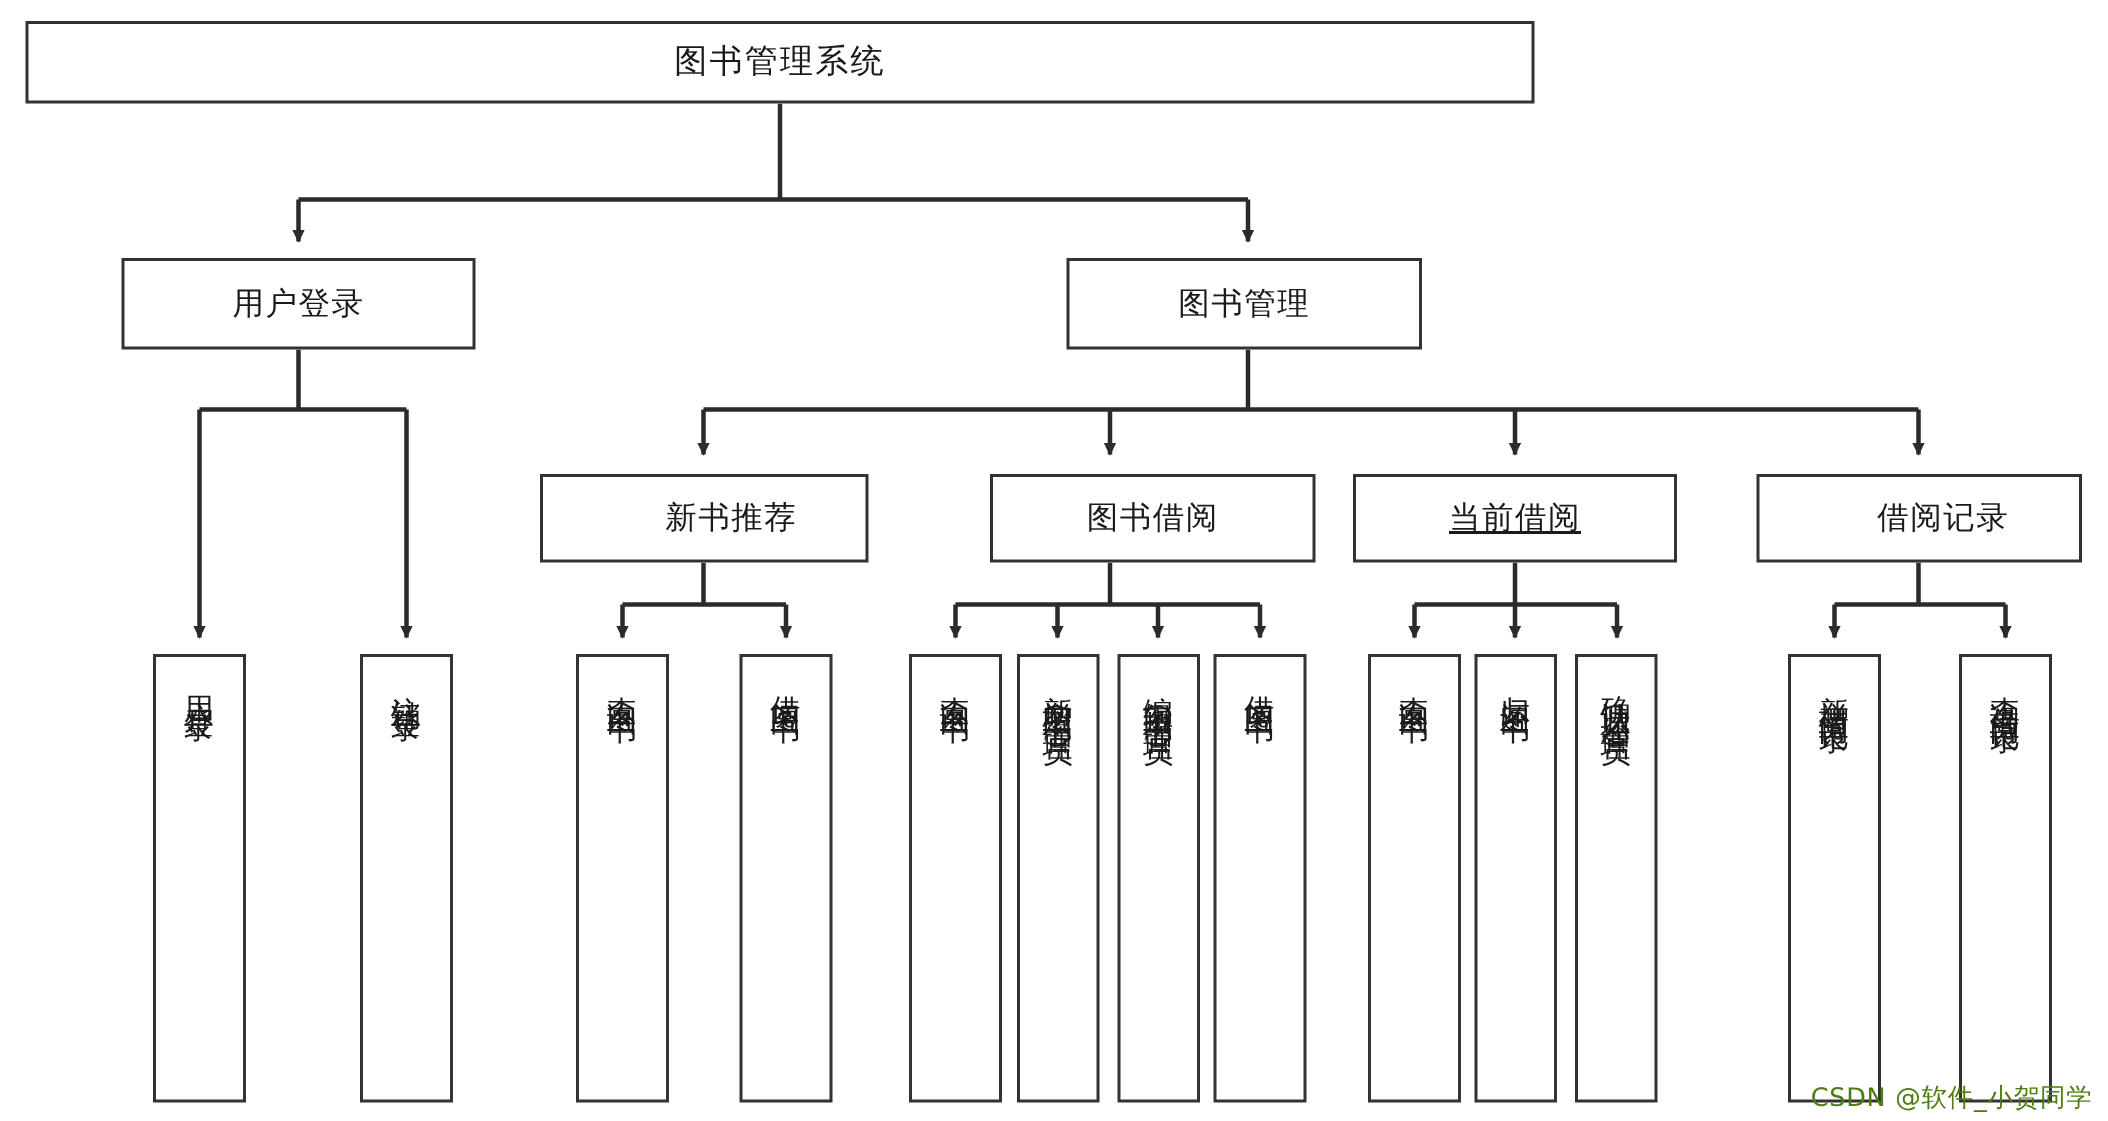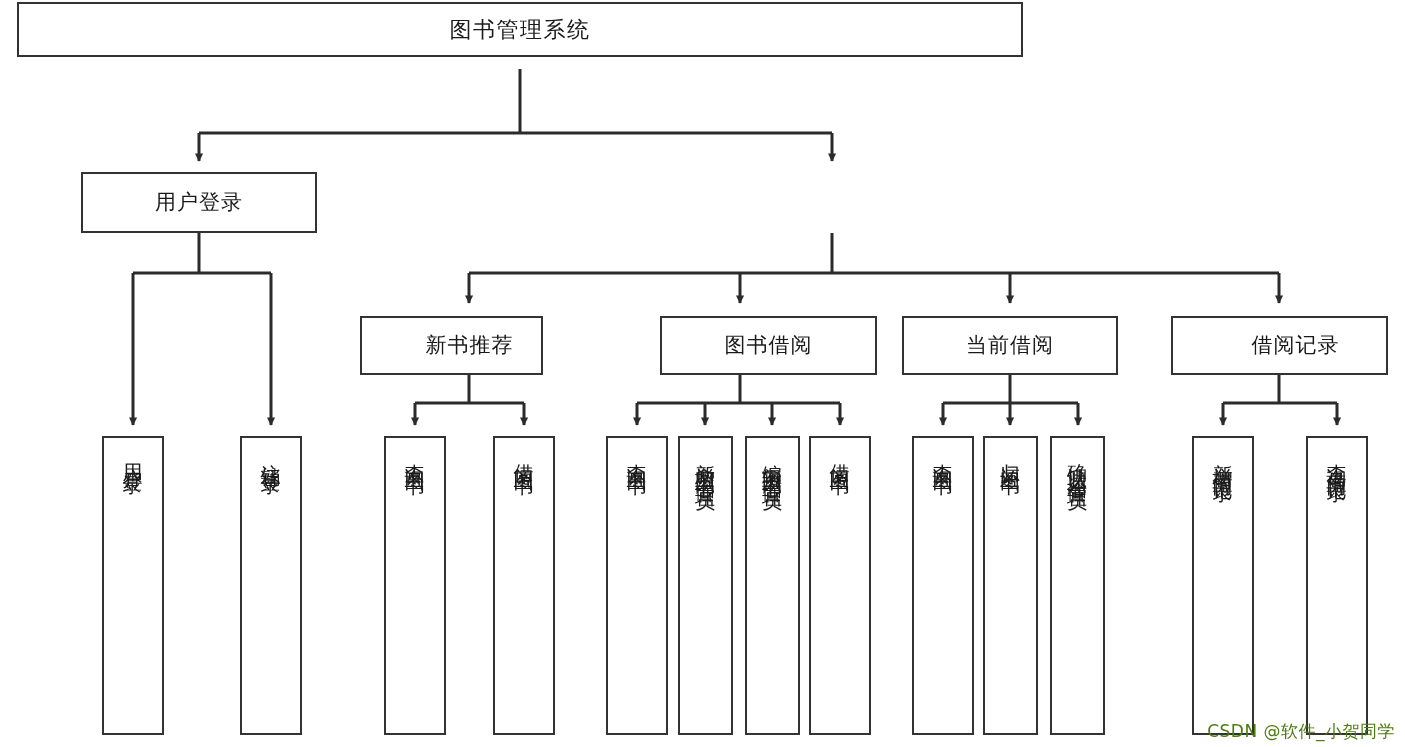--- a/index.html
+++ b/index.html
@@ -125,35 +125,38 @@
       <path d="M1010,403 L1010,425" marker-end="url(#arrow)"></path>
       <path d="M1078,403 L1078,425" marker-end="url(#arrow)"></path>
 
       <path d="M1279,375 L1279,403"></path>
       <path d="M1223,403 L1337,403"></path>
       <path d="M1223,403 L1223,425" marker-end="url(#arrow)"></path>
       <path d="M1337,403 L1337,425" marker-end="url(#arrow)"></path>
     </g>
   </svg>
 
-  <div class="node root horiz" style="left:17px; top:2px; width:1006px; height:55px;">
+  <div class="node root horiz" style="left:17px; top:14px; width:1006px; height:55px;">
     <span class="node-label">图书管理系统</span>
   </div>
 
   <div class="node horiz" style="left:81px; top:172px; width:236px; height:61px;">
     <span class="node-label">用户登录</span>
   </div>
-
-  <div class="node horiz" style="left:360px; top:316px; width:183px; height:59px;padding-left:36px;">
+  <div class="node horiz" style="left:711px; top:172px; width:237px; height:61px;">
+    <span class="node-label">图书管理</span>
+  </div>
+
+  <div class="node horiz" style="left:360px; top:316px; width:219px; height:59px;padding-left:36px;">
     <span class="node-label">新书推荐</span>
   </div>
   <div class="node horiz" style="left:660px; top:316px; width:217px; height:59px;">
     <span class="node-label">图书借阅</span>
   </div>
-  <div class="node horiz" style="left:902px; top:316px; width:216px; height:59px;">
+  <div class="node horiz" style="left:902px; top:316px; width:216px; height:59px;text-decoration:underline;">
     <span class="node-label">当前借阅</span>
   </div>
   <div class="node horiz" style="left:1171px; top:316px; width:217px; height:59px;padding-left:32px;">
     <span class="node-label">借阅记录</span>
   </div>
 
   <div class="node vert" style="left:102px; top:436px; width:62px; height:299px;">
     <span class="node-label">用户登录</span>
   </div>
   <div class="node vert" style="left:240px; top:436px; width:62px; height:299px;">

